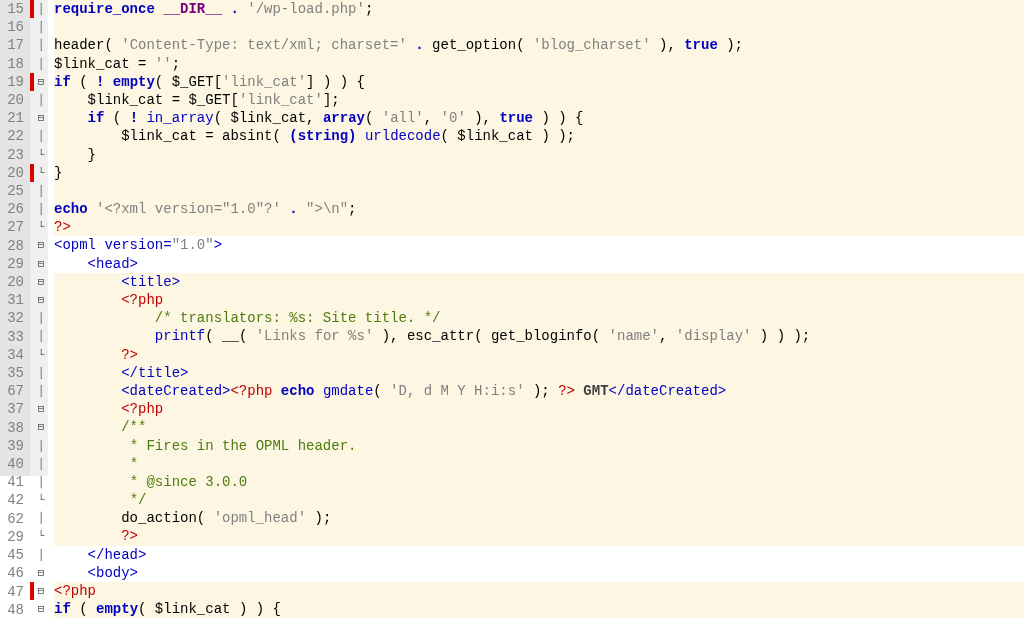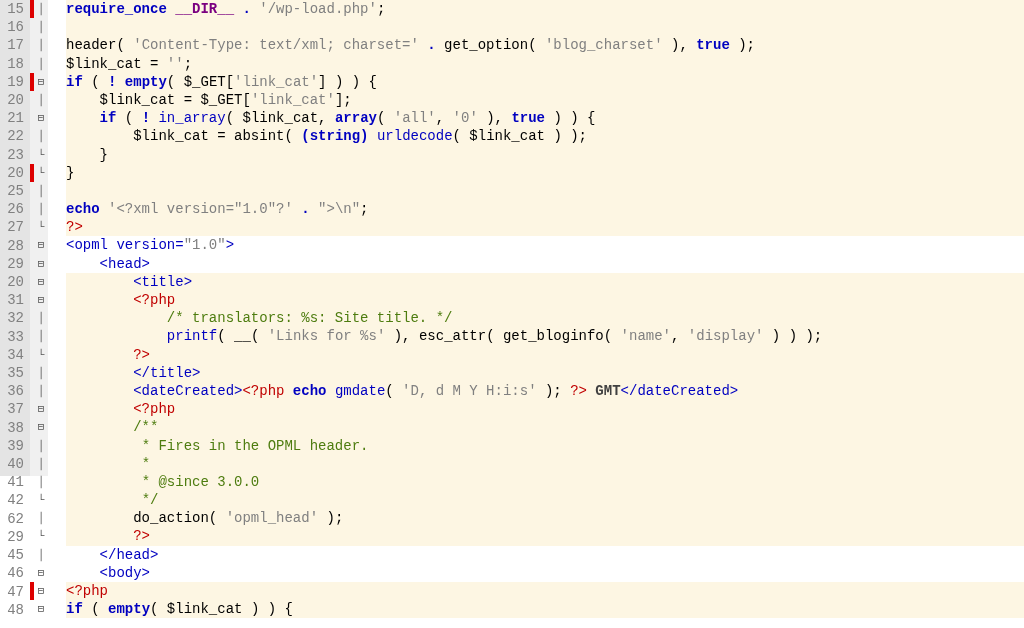--- a/index.html
+++ b/index.html
@@ -46,21 +46,21 @@
     background: #f0f0f0;
     line-height: 18.2px;
   }
   .change-col .bar {
     display: block;
     height: 18.2px;
   }
   .change-col .bar.red { background: #d00; }
   .code {
     flex: 1;
-    padding-left: 18px;
+    padding-left: 6px;
     line-height: 18.2px;
     white-space: pre;
     background: #ffffff;
   }
   .code .line {
     height: 18.2px;
   }
   .code .line.hl {
     background: #fdf6e3;
   }
@@ -94,21 +94,21 @@
       <div>26</div>
       <div>27</div>
       <div>28</div>
       <div>29</div>
       <div>20</div>
       <div>31</div>
       <div>32</div>
       <div>33</div>
       <div>34</div>
       <div>35</div>
-      <div>36</div>
+      <div>67</div>
       <div>37</div>
       <div>38</div>
       <div>39</div>
       <div>40</div>
       <div>41</div>
       <div>42</div>
       <div>62</div>
       <div>29</div>
       <div>45</div>
       <div>46</div>

